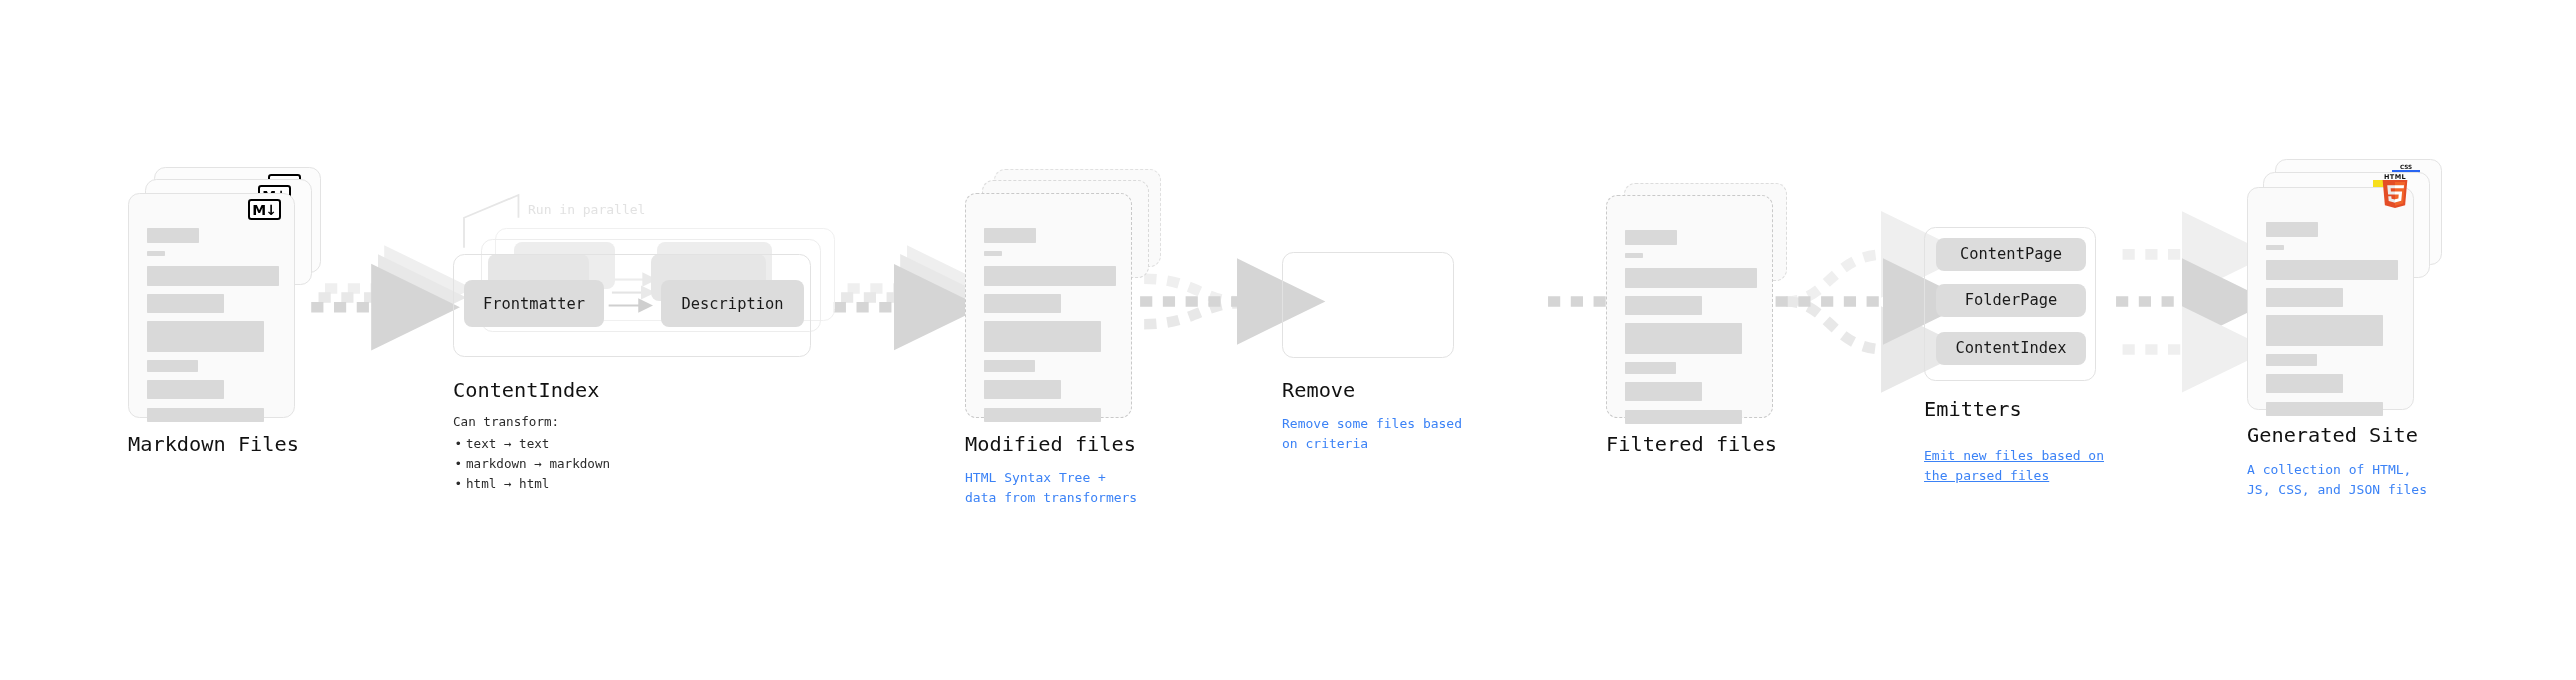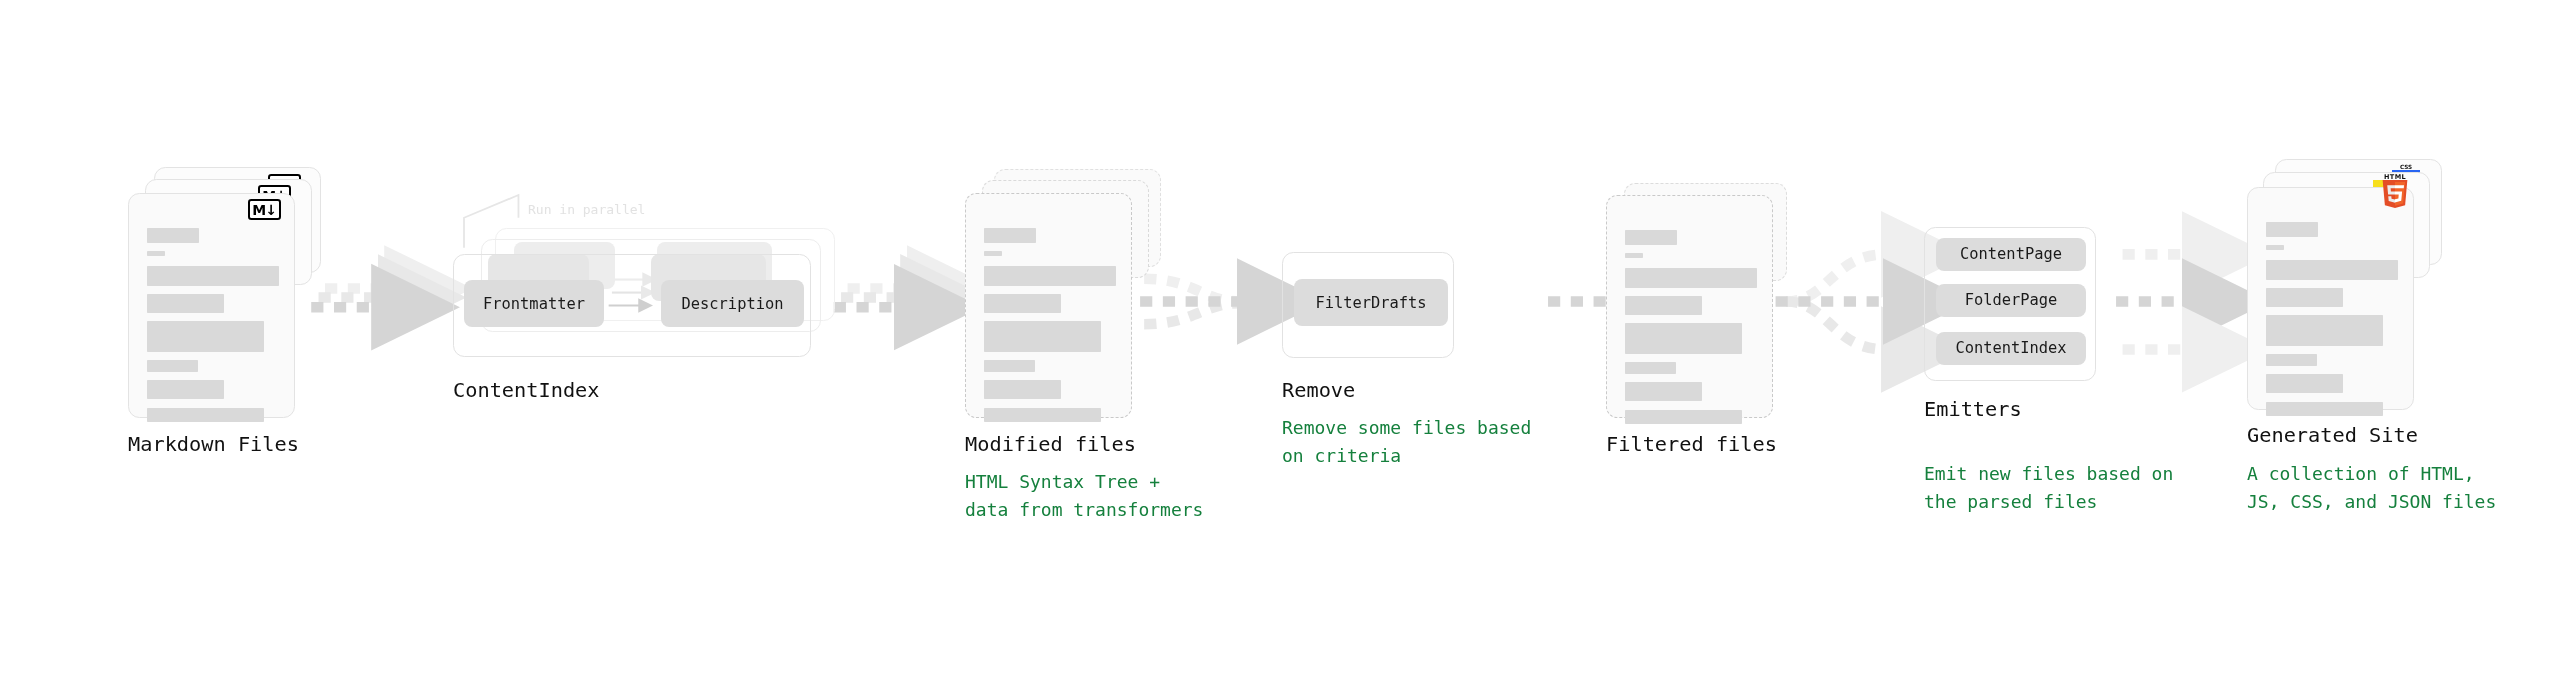--- a/index.html
+++ b/index.html
@@ -120,22 +120,22 @@
     position: absolute;
     font-family: "DejaVu Sans Mono", "Liberation Mono", monospace;
     font-size: 20.3px;
     color: #111;
     white-space: nowrap;
     letter-spacing: 0px;
   }
   .subtitle {
     position: absolute;
     font-family: "DejaVu Sans Mono", "Liberation Mono", monospace;
-    font-size: 18px;
-    color: #15803d;
+    font-size: 13px;
+    color: #3b82f6;
     line-height: 1.55;
     white-space: pre-line;
   }
   .tiny-label {
     position: absolute;
     font-family: "DejaVu Sans Mono", "Liberation Mono", monospace;
     font-size: 13px;
     color: #e2e2e2;
     white-space: nowrap;
   }
@@ -271,20 +271,28 @@
     <div class="groupbox" style="left:481px; top:239px; width:340px; height:93px; border-color:#ededed;"></div>
     <div class="pill" style="left:488px; top:254px; width:101px; height:47px; background:#e6e6e6;"></div>
     <div class="pill" style="left:651px; top:254px; width:115px; height:47px; background:#e6e6e6;"></div>
 
     <div class="groupbox" style="left:453px; top:254px; width:358px; height:103px; border-color:#e2e2e2;"></div>
     <div class="pill" style="left:464px; top:280px; width:140px; height:47px;">Frontmatter</div>
     <div class="pill" style="left:661px; top:280px; width:143px; height:47px;">Description</div>
   </div>
   <div class="tiny-label" style="left:528px; top:202px;">Run in parallel</div>
   <div class="title" style="left:453px; top:378px;">ContentIndex</div>
+  <div class="bullets" style="left:453px; top:412px;">
+    <div class="b-head">Can transform:</div>
+    <ul>
+      <li>text → text</li>
+      <li>markdown → markdown</li>
+      <li>html → html</li>
+    </ul>
+  </div>
 
   <div class="doc-stack">
     <div class="doc-card dashed" style="left:994px; top:169px; width:167px; height:98px; border-color:#e0e0e0;"></div>
     <div class="doc-card dashed" style="left:982px; top:180px; width:167px; height:98px; border-color:#dadada;"></div>
     <div class="doc-card dashed" style="left:965px; top:193px; width:167px; height:225px;">
       <div class="doc-lines">
         <div class="doc-line" style="width:52px;  height:14.6px;"></div>
         <div class="doc-line" style="width:18px;  height:5.7px; margin-bottom:9.8px;"></div>
         <div class="doc-line" style="width:132px; height:19.5px;"></div>
         <div class="doc-line" style="width:77px;  height:19.5px;"></div>
@@ -293,21 +301,20 @@
         <div class="doc-line" style="width:77px;  height:19.5px;"></div>
         <div class="doc-line" style="width:117px; height:14.6px;"></div>
       </div>
     </div>
   </div>
   <div class="title" style="left:965px; top:432px;">Modified files</div>
   <div class="subtitle" style="left:965px; top:468px;">HTML Syntax Tree +
 data from transformers</div>
 
   <div class="groupbox" style="left:1282px; top:252px; width:172px; height:106px; border-color:#e2e2e2;"></div>
-  <div class="pill" style="left:1294px; top:279px; width:154px; height:47px;">FilterDrafts</div>
   <div class="title" style="left:1282px; top:378px;">Remove</div>
   <div class="subtitle" style="left:1282px; top:414px;">Remove some files based
 on criteria</div>
 
   <div class="doc-stack">
     <div class="doc-card dashed" style="left:1624px; top:183px; width:163px; height:98px; border-color:#dcdcdc;"></div>
     <div class="doc-card dashed" style="left:1606px; top:195px; width:167px; height:223px;">
       <div class="doc-lines">
         <div class="doc-line" style="width:52px;  height:14.6px;"></div>
         <div class="doc-line" style="width:18px;  height:5.7px; margin-bottom:9.8px;"></div>
@@ -320,21 +327,21 @@
       </div>
     </div>
   </div>
   <div class="title" style="left:1606px; top:432px;">Filtered files</div>
 
   <div class="groupbox" style="left:1924px; top:227px; width:172px; height:154px; border-color:#e2e2e2;"></div>
   <div class="pill" style="left:1936px; top:238px; width:150px; height:32.5px;">ContentPage</div>
   <div class="pill" style="left:1936px; top:284px; width:150px; height:32.5px;">FolderPage</div>
   <div class="pill" style="left:1936px; top:332px; width:150px; height:32.5px;">ContentIndex</div>
   <div class="title" style="left:1924px; top:397px;">Emitters</div>
-  <div class="subtitle" style="left:1924px; top:460px;">Emit new files based on
+  <div class="subtitle" style="left:1924px; top:446px;text-decoration:underline;">Emit new files based on
 the parsed files</div>
 
   <div class="doc-stack">
 
     <div class="doc-card ghost" style="left:2275px; top:159px; width:167px; height:106px;"></div>
     <div class="badge" style="left:2392px; top:170px;">
       <div class="css-badge">
         <div class="css-word">CSS</div>
       </div>
     </div>

